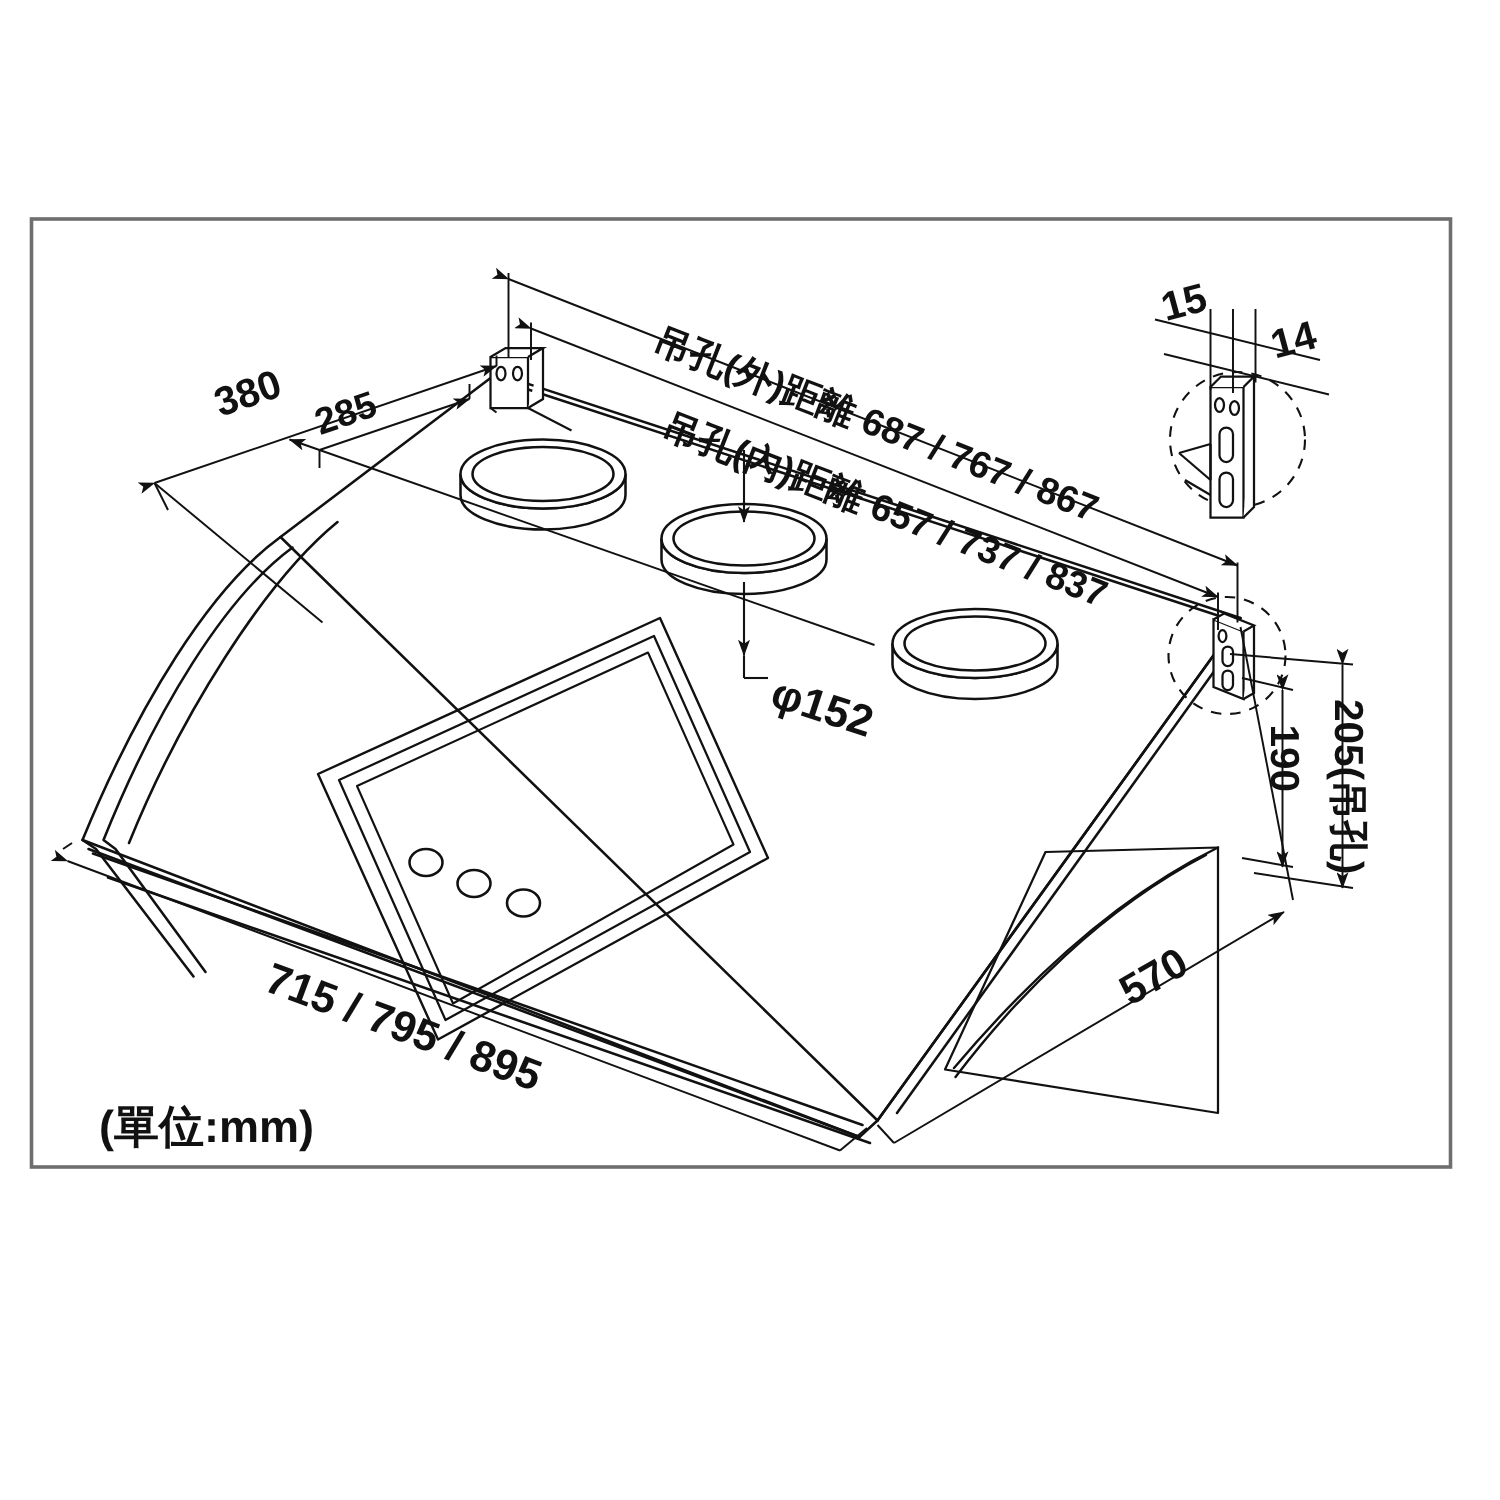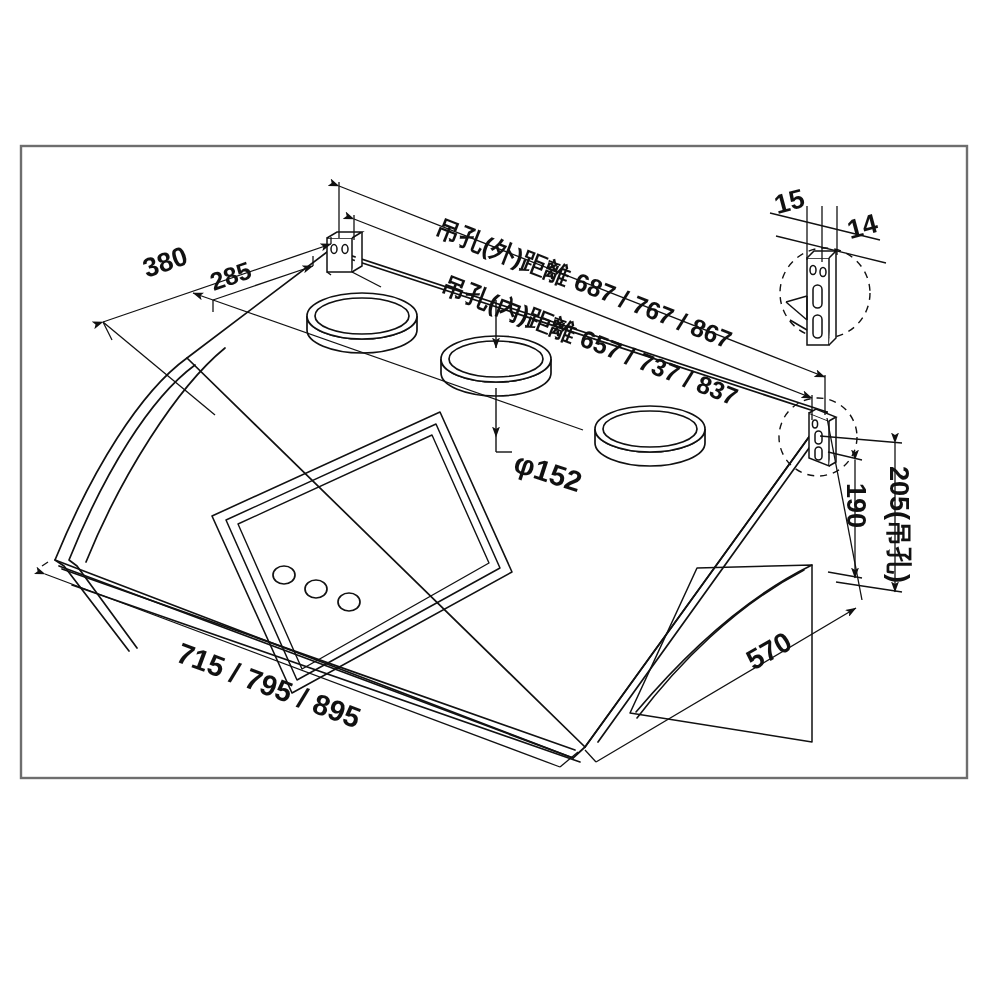--- a/index.html
+++ b/index.html
@@ -214,14 +214,15 @@
   <div class="dimtext" style="left:515px;top:462px;font-size:29px;transform:rotate(18deg) translate(0,-50%);">φ152</div>
 
   <div class="dimtext" style="left:178px;top:652px;font-size:29px;transform:rotate(20.5deg) translate(0,-50%);">715 / 795 / 895</div>
 
   <div class="dimtext" style="left:749px;top:663px;font-size:28px;transform:rotate(-30deg) translate(0,-50%);">570</div>
 
   <div class="dimtext" style="left:869px;top:483px;font-size:27px;transform:rotate(90deg);">190</div>
 
   <div class="dimtext" style="left:912px;top:466px;font-size:27px;transform:rotate(90deg);">205(吊孔)</div>
 
+  <div class="dimtext" style="left:66px;top:737px;font-size:30px;">(單位:mm)</div>
 
 </div>
 
 </body></html>

